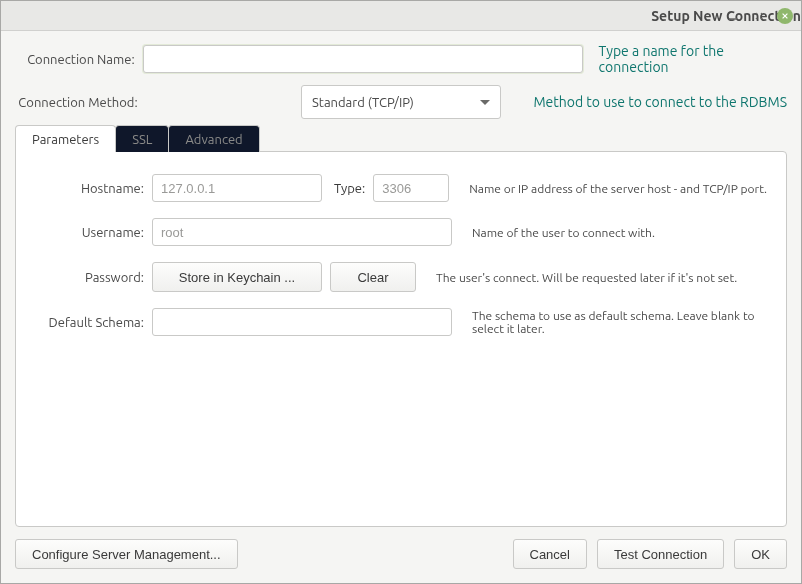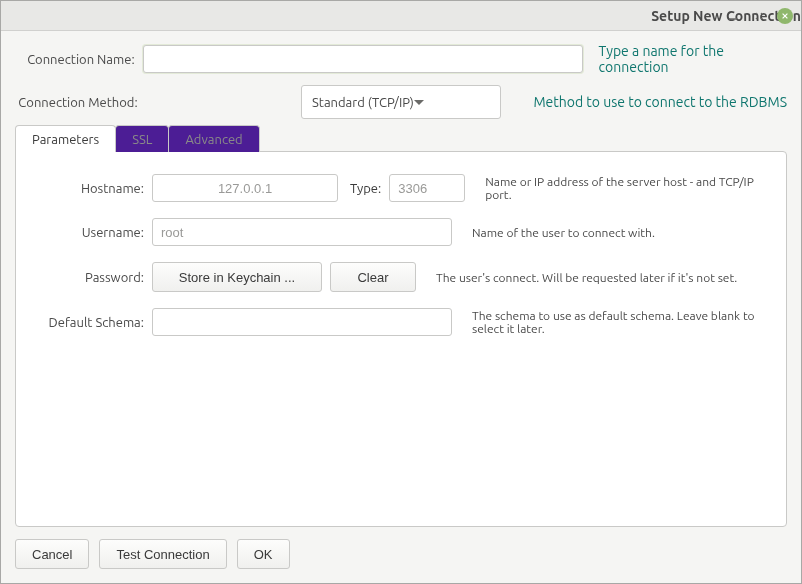--- a/index.html
+++ b/index.html
@@ -11,25 +11,25 @@
     .tb-btn { width: 16px; height: 16px; display: flex; align-items: center; justify-content: center; cursor: pointer; }
     .close-btn { width: 16px; height: 16px; border-radius: 50%; background: #8fb76c; display: flex; align-items: center; justify-content: center; cursor: pointer; }
     .close-btn svg { width: 8px; height: 8px; }
     .body { flex: 1; padding: 12px 14px 14px 14px; display: flex; flex-direction: column; }
     .row { display: flex; align-items: center; margin-bottom: 10px; gap: 8px; }
     .row .lbl { text-align: right; color: #4a4a4a; }
     .row .help { font-size: 14px; color: #0f766e; }
     input[type=text] { height: 28px; border: 1px solid #c9c9c7; border-radius: 3px; background: #fff; padding: 0 8px; font-size: 13px; color: #4a4a4a; }
     input[type=text]::placeholder { color: #9a9a98; }
     .focused { border: 1px solid #9bbf6e; box-shadow: 0 0 0 1px #9bbf6e33; }
-    .select { height: 30px; border: 1px solid #c9c9c7; border-radius: 3px; background: #fff; display: flex; align-items: center; padding: 16px 10px; justify-content: flex-start; width: 200px; cursor: pointer; }
+    .select { height: 30px; border: 1px solid #c9c9c7; border-radius: 3px; background: #fff; display: flex; align-items: center; padding: 16px 10px; justify-content: space-between; width: 200px; cursor: pointer; }
     .select .sel-text { color: #4a4a4a; }
     .chev { width: 0; height: 0; border-left: 5px solid transparent; border-right: 5px solid transparent; border-top: 5px solid #6a6a68; }
     .tabs-wrap { display: flex; align-items: center; }
-    .tab { padding: 6px 16px; border: 1px solid #c9c9c7; border-bottom: none; border-radius: 4px 4px 0 0; background: #4c1d95; color: #8a8a88; cursor: pointer; margin-right: -1px; position: relative; }
+    .tab { padding: 6px 16px; border: 1px solid #c9c9c7; border-bottom: none; border-radius: 4px 4px 0 0; background: #0f172a; color: #8a8a88; cursor: pointer; margin-right: -1px; position: relative; }
     .tab.active { background: #fff; color: #3a3a3a; z-index: 2; }
     .tab.active::after { content: ""; position: absolute; left: 0; right: 0; bottom: -1px; height: 1px; background: #fff; }
     .tabbody { border: 1px solid #c9c9c7; border-radius: 0 4px 4px 4px; background: #fff; flex: 1; padding: 22px 18px 18px 18px; margin-top: -1px; }
     .formrow { display: flex; align-items: center; margin-bottom: 16px; gap: 8px; }
     .formrow .flbl { width: 110px; text-align: right; color: #4a4a4a; }
     .formrow .fhelp { font-size: 12px; color: #4a4a4a; margin-left: 12px; flex: 1; }
     .btn { height: 30px; border: 1px solid #c9c9c7; background: linear-gradient(#fdfdfc,#f0f0ee); border-radius: 3px; padding: 0 16px; cursor: pointer; color: #3a3a3a; font-size: 13px; display: inline-flex; align-items: center; justify-content: center; }
     .footer { display: flex; align-items: center; justify-content: space-between; margin-top: 12px; }
     .footer-right { display: flex; gap: 10px; }
   </style>
@@ -83,21 +83,21 @@
     <div class="tabs-wrap">
       <div class="tab active"><span>Parameters</span></div>
       <div class="tab"><span>SSL</span></div>
       <div class="tab"><span>Advanced</span></div>
     </div>
 
     <div class="tabbody">
 
       <div class="formrow">
         <span class="flbl">Hostname:</span>
-        <input type="text" style="width: 186px; text-align: center;" placeholder="127.0.0.1">
+        <input type="text" style="width: 170px;" placeholder="127.0.0.1">
         <span style="margin-left:4px;">Type:</span>
         <input type="text" style="width: 76px;" placeholder="3306">
         <span class="fhelp">Name or IP address of the server host - and TCP/IP port.</span>
       </div>
 
       <div class="formrow">
         <span class="flbl">Username:</span>
         <input type="text" style="width: 300px;" placeholder="root">
         <span class="fhelp">Name of the user to connect with.</span>
       </div>
@@ -115,20 +115,23 @@
 
       <div class="formrow">
         <span class="flbl">Default Schema:</span>
         <input type="text" style="width: 300px;" value="">
         <span class="fhelp">The schema to use as default schema. Leave blank to select it later.</span>
       </div>
 
     </div>
 
     <div class="footer">
+      <button class="btn">
+          <span>Configure Server Management...</span>
+        </button>
       <div class="footer-right">
         <button class="btn">
             <span>Cancel</span>
           </button>
         <button class="btn">
             <span>Test Connection</span>
           </button>
         <button class="btn">
             <span>OK</span>
           </button>

